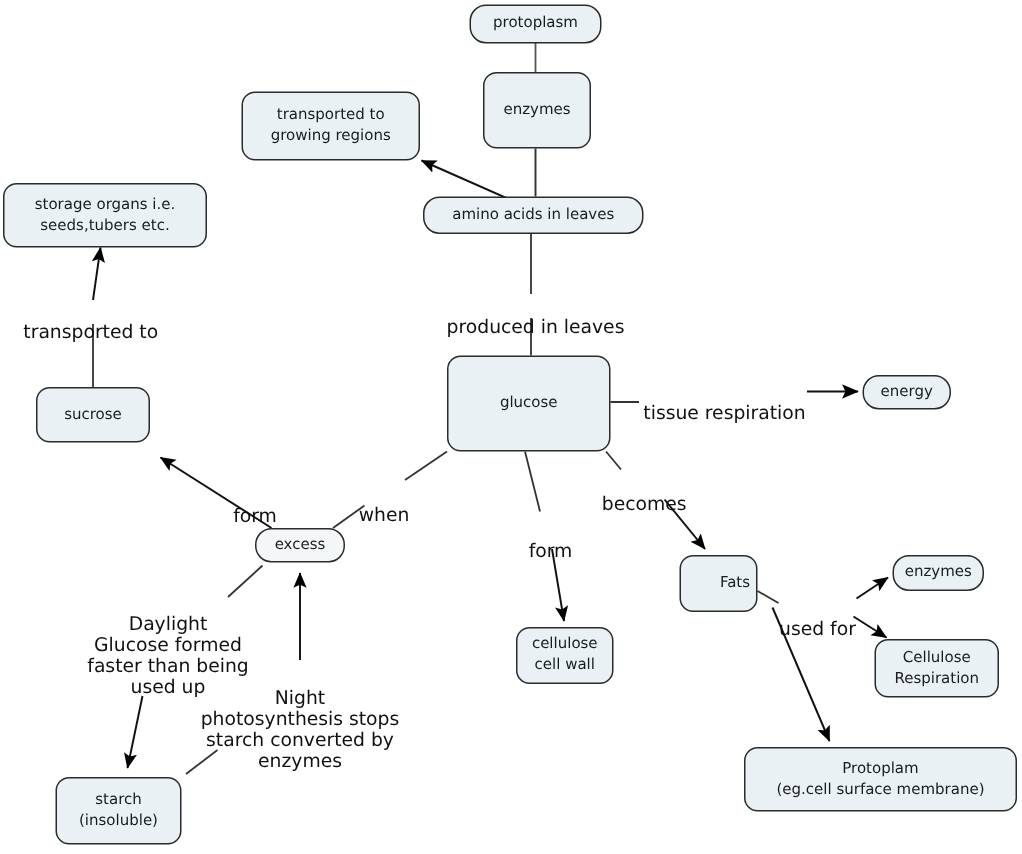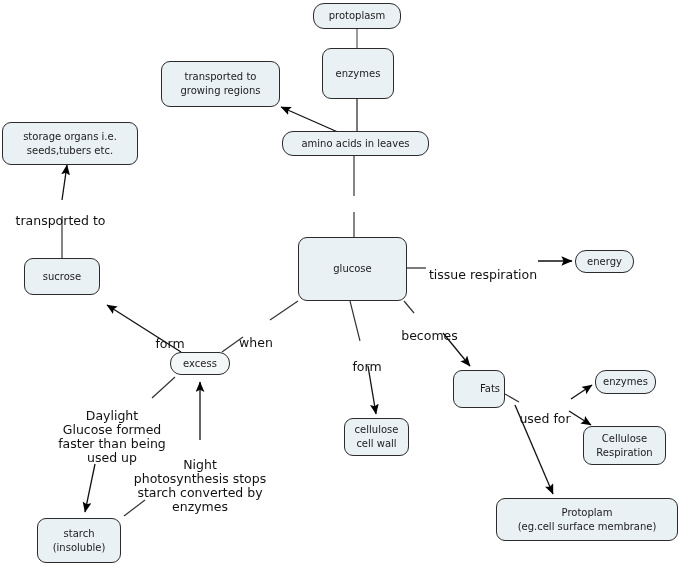--- a/index.html
+++ b/index.html
@@ -168,20 +168,23 @@
   <div class="node" style="left:496px; top:498px; width:182px; height:43px;">
     <span>Protoplam
 (eg.cell surface membrane)</span>
   </div>
 
   <div class="node" style="left:37px; top:518px; width:84px; height:45px;">
     <span>starch
 (insoluble)</span>
   </div>
 
+  <div class="edge-label" style="left:297px; top:197px; width:120px;">
+    <span>produced in leaves</span>
+  </div>
 
   <div class="edge-label" style="left:8px; top:200px; width:105px;">
     <span>transported to</span>
   </div>
 
   <div class="edge-label" style="left:428px; top:254px; width:110px;">
     <span>tissue respiration</span>
   </div>
 
   <div class="edge-label" style="left:152px; top:323px; width:36px;">

